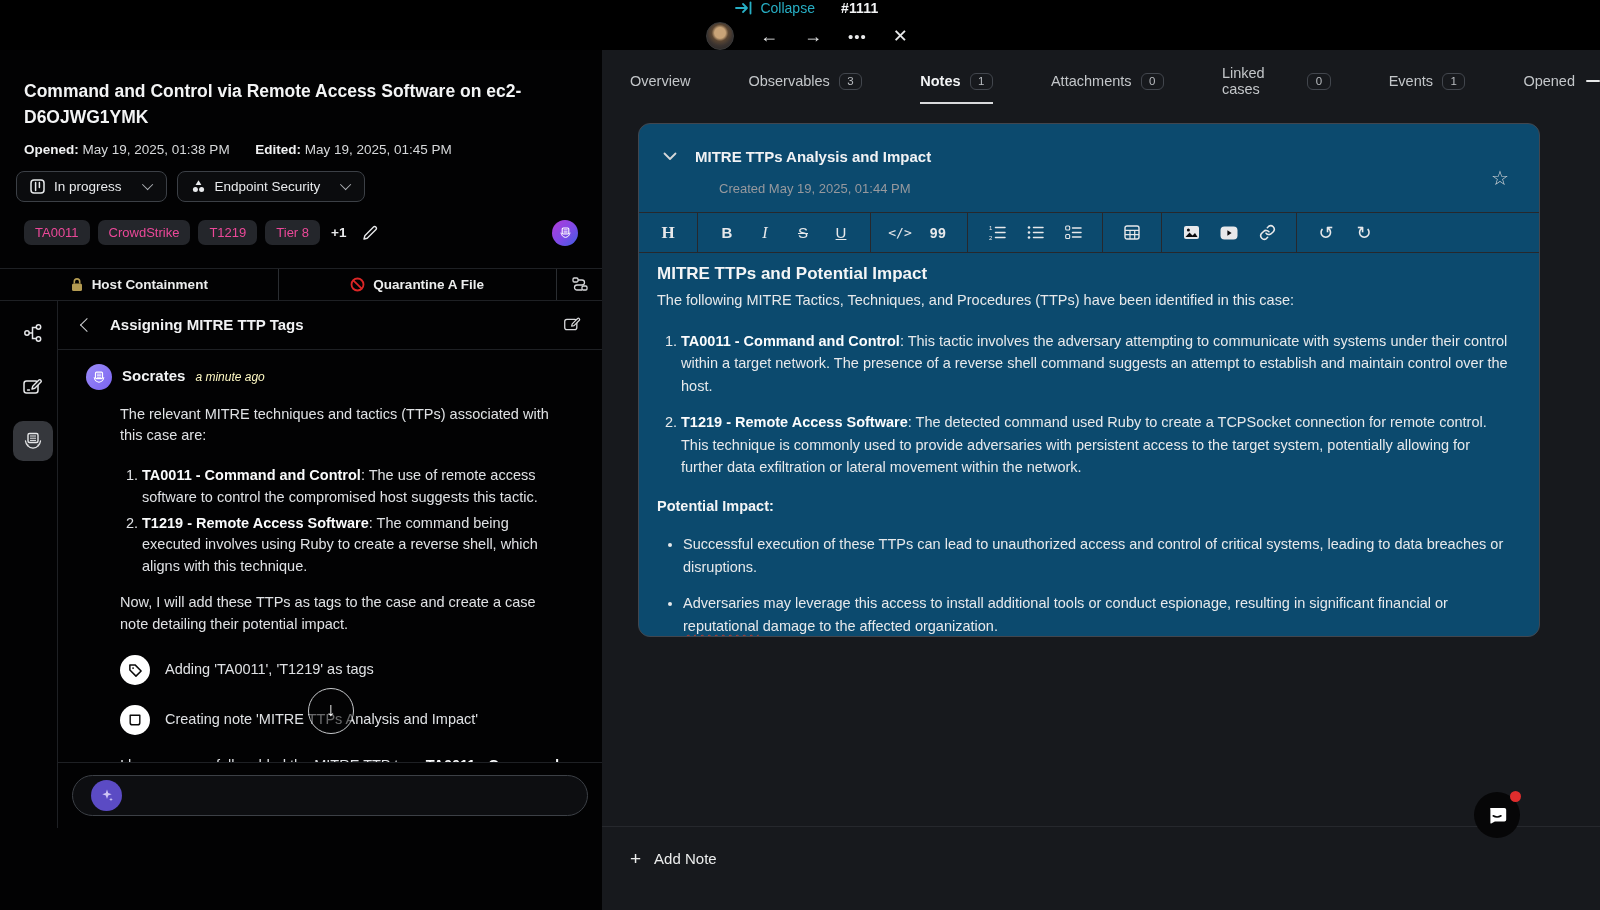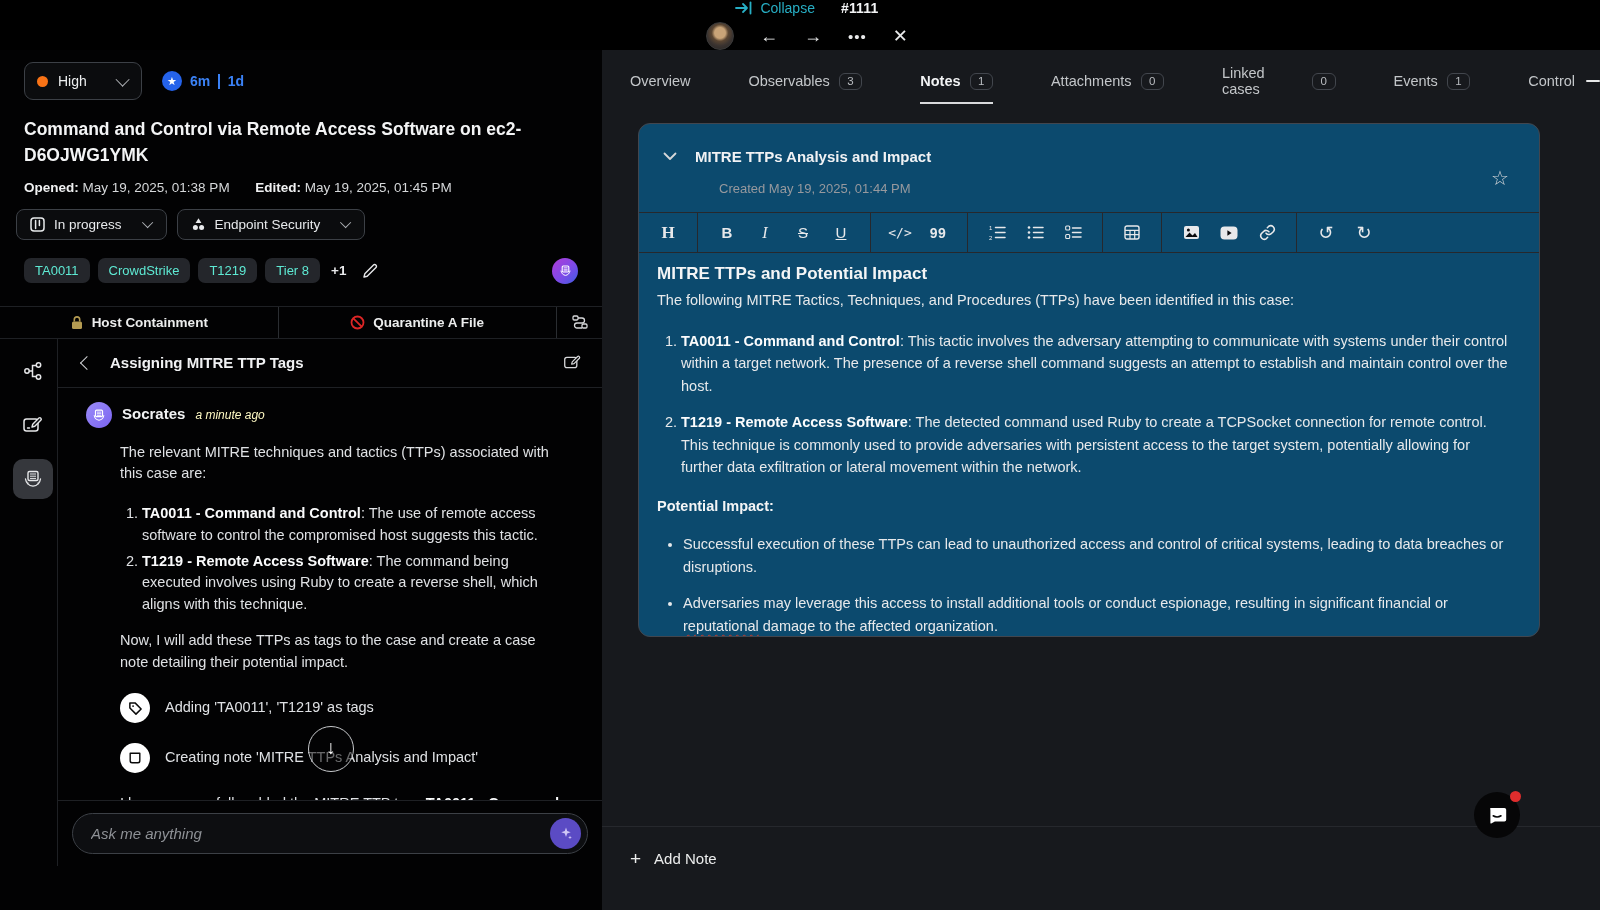--- a/index.html
+++ b/index.html
@@ -38,21 +38,21 @@
   .case-title { margin-top:16px; font-size:17.5px; font-weight:700; color:#f3f4f5; line-height:1.5; max-width:550px; }
   .case-meta { margin-top:11px; font-size:13.5px; color:#d6d8da; }
   .case-meta b { color:#f0f1f2; font-weight:700; }
   .meta-gap { display:inline-block; width:18px; }
   .row-selects { display:flex; gap:10px; margin:14px 0 0 -8px; }
   .mini-select { display:flex; align-items:center; gap:9px; height:31px; border:1px solid #3c4046;
     border-radius:8px; padding:0 13px; background:#0b0c0e; cursor:pointer; font-size:13.5px; color:#e8eaec; }
   .mini-select svg { flex:none; }
   .mini-select .chev { width:8px; height:8px; margin-left:14px; }
   .row-tags { display:flex; align-items:center; margin-top:18px; gap:8px; }
-  .tag { background:#24262b; border-radius:7px; padding:5px 11px; font-size:13px; color:#5eead4; cursor:pointer; }
+  .tag { background:#24262b; border-radius:7px; padding:5px 11px; font-size:13px; color:#ec4899; cursor:pointer; }
   .tag-more { font-size:13.5px; font-weight:700; color:#e8e9eb; margin-left:3px; }
   .tag-edit { margin-left:8px; cursor:pointer; display:flex; }
   .assignee { margin-left:auto; width:26px; height:26px; border-radius:50%;
     background:linear-gradient(135deg,#b13cd8 0%, #7d4ae8 55%, #3e5de0 100%);
     display:flex; align-items:center; justify-content:center; }
 
   .actions-row { display:flex; align-items:stretch; height:33px; margin-top:22px;
     border-top:1px solid #1e2024; border-bottom:1px solid #1e2024; }
   .action-cell { flex:1; display:flex; align-items:center; justify-content:center; gap:8px;
     font-size:13.5px; font-weight:700; color:#eceded; cursor:pointer; }
@@ -172,35 +172,20 @@
       <div class="avatar-photo"></div>
       <span class="nav-glyph">←</span>
       <span class="nav-glyph">→</span>
       <span class="nav-glyph small">•••</span>
       <span class="nav-glyph">✕</span>
     </div>
   </header>
 
   <section class="left-panel">
     <div class="case-head">
-      <div class="row-priority">
-        <div class="priority-select">
-          <span class="dot-high"></span>
-          <span class="priority-label">High</span>
-          <span class="chev"></span>
-        </div>
-        <div class="sla">
-          <span class="sla-star">★</span>
-          <span class="sla-text">
-            <span>6m</span>
-            <span class="sla-sep"></span>
-            <span>1d</span>
-          </span>
-        </div>
-      </div>
       <h1 class="case-title">Command and Control via Remote Access Software on ec2-D6OJWG1YMK</h1>
       <div class="case-meta">
         <b>Opened:</b>
         <span>May 19, 2025, 01:38 PM</span>
         <span class="meta-gap"></span>
         <b>Edited:</b>
         <span>May 19, 2025, 01:45 PM</span>
       </div>
       <div class="row-selects">
         <div class="mini-select">
@@ -351,21 +336,20 @@
             </p>
           </div>
 
           <div class="scroll-down-btn">
             <span>↓</span>
           </div>
         </div>
 
         <div class="chat-input-row">
           <div class="ask-input">
-            <input type="text" value="" placeholder="Ask me anything" style="">
             <span class="send-btn">
               <svg width="14" height="14" viewBox="0 0 14 14">
                 <path d="M7 1.5 8.2 5 11.7 6.2 8.2 7.4 7 10.9 5.8 7.4 2.3 6.2 5.8 5z" fill="#cfc6f5"></path>
                 <path d="M11 9.5l.5 1.4 1.4.5-1.4.5-.5 1.4-.5-1.4-1.4-.5 1.4-.5z" fill="#cfc6f5"></path>
               </svg>
             </span>
           </div>
         </div>
       </div>
     </div>
@@ -390,21 +374,21 @@
       </div>
       <div class="tab">
         <span>Linked cases</span>
         <span class="tab-badge">0</span>
       </div>
       <div class="tab">
         <span>Events</span>
         <span class="tab-badge">1</span>
       </div>
       <div class="tab">
-        <span>Control</span>
+        <span>Opened</span>
         <span class="runbook-dash"></span>
       </div>
     </nav>
 
     <article class="note-card">
       <div class="note-head">
         <div class="note-head-row">
           <svg width="14" height="9" viewBox="0 0 14 9">
             <path d="m1.5 1.5 5.5 5.5 5.5-5.5" fill="none" stroke="#d7d8da" stroke-width="1.8" stroke-linecap="round" stroke-linejoin="round"></path>
           </svg>

